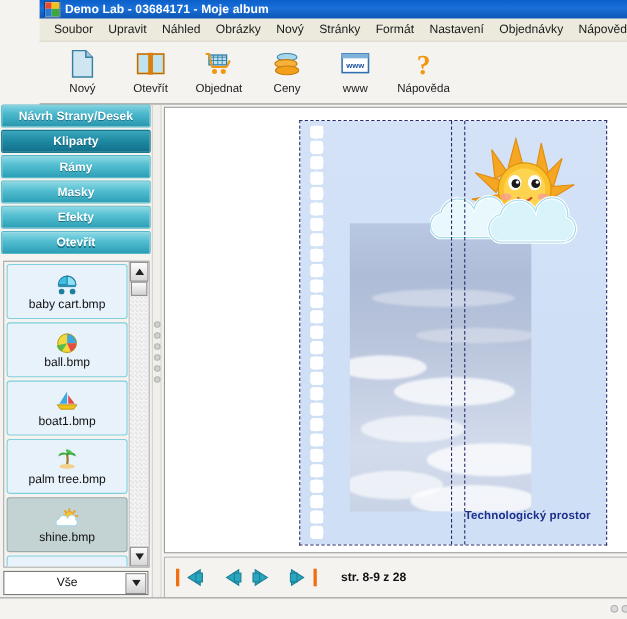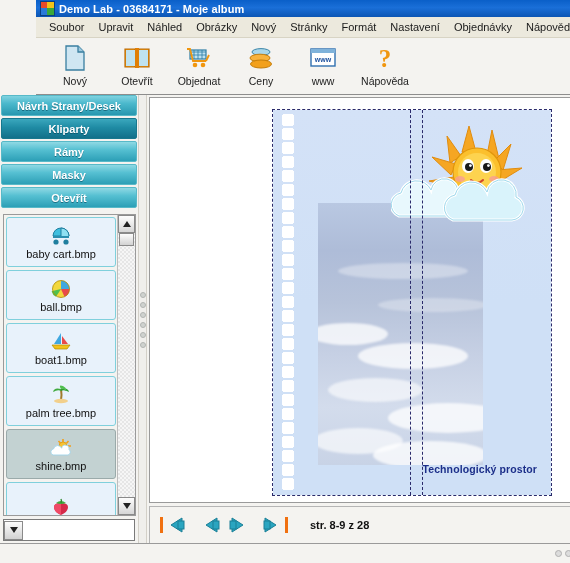--- a/index.html
+++ b/index.html
@@ -215,20 +215,21 @@
   </div>
 
   <div class="bodyrow">
 
     <div class="left">
       <div class="tabs">
         <div class="tab first">Návrh Strany/Desek</div>
         <div class="tab sel">Kliparty</div>
         <div class="tab">Rámy</div>
         <div class="tab">Masky</div>
+        <div class="tab">Efekty</div>
         <div class="tab">Otevřít</div>
       </div>
 
       <div class="listwrap">
         <div class="listinner">
 
           <div class="fitem">
             <div class="fthumb">
               <svg width="22" height="20" viewBox="0 0 22 20">
                 <path d="M3 10 a8 8 0 0 1 16 0 z" fill="#3fbfdf" stroke="#1f7f9f" stroke-width="1"></path>
@@ -314,20 +315,21 @@
           <div class="sthumb"></div>
           <div class="sbtn bot">
             <svg width="8" height="6" viewBox="0 0 8 6">
                 <path d="M0 0 h8 l-4 6 z" fill="#222"></path>
               </svg>
           </div>
         </div>
       </div>
 
       <div class="combo">
+        <div class="combotext">Vše</div>
         <div class="combobtn">
           <svg width="8" height="6" viewBox="0 0 8 6">
               <path d="M0 0 h8 l-4 6 z" fill="#222"></path>
             </svg>
         </div>
       </div>
     </div>
 
     <div class="splitter">
       <div class="gripdots">

